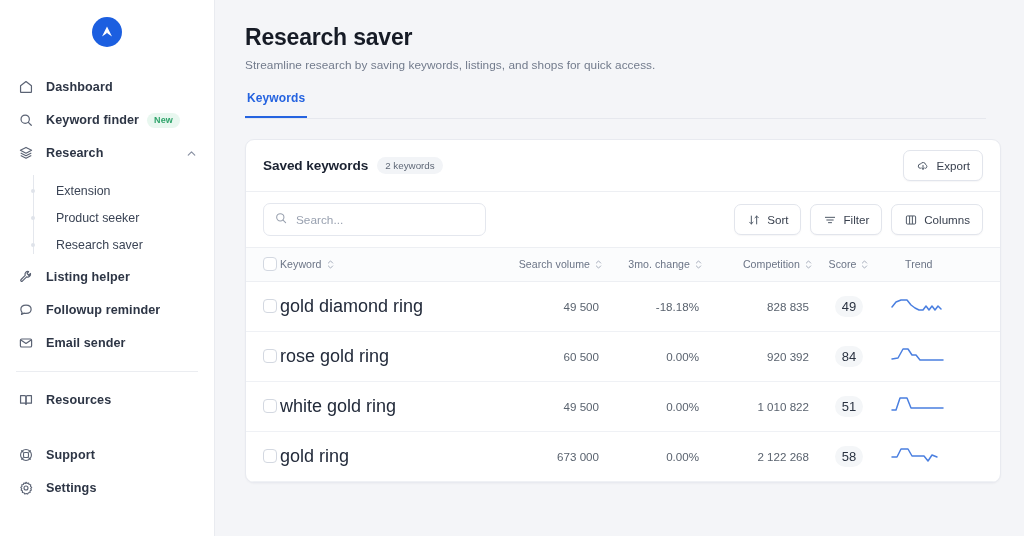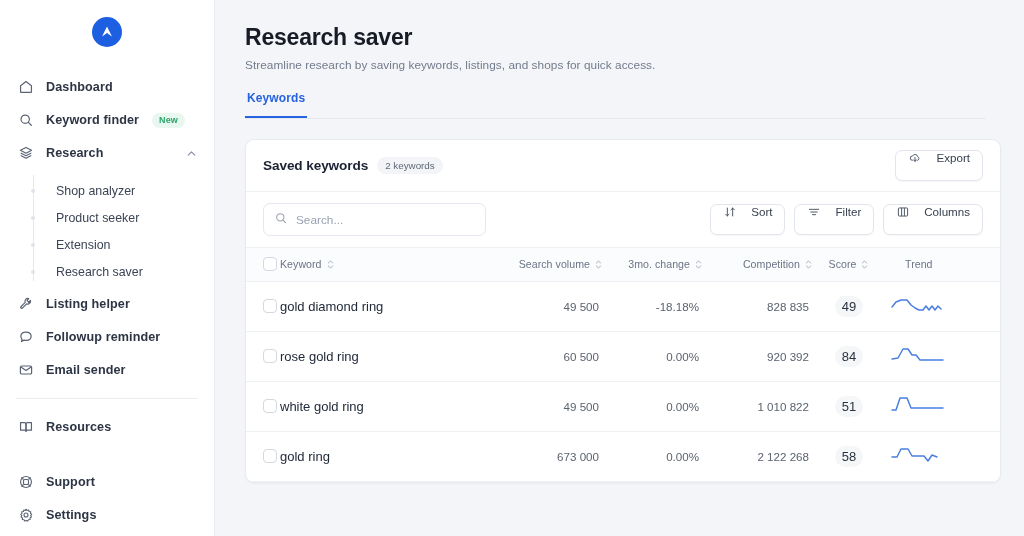--- a/index.html
+++ b/index.html
@@ -26,21 +26,21 @@
   }
   .nav { padding: 16px 0 0 0; }
   .nav-item {
     display: flex; align-items: center;
     height: 30px; padding: 0 16px; margin: 0 0 3px 0;
     cursor: pointer; position: relative; font-weight: bold;
   }
   .nav-icon { width: 19px; height: 19px; flex: 0 0 19px; display:flex; align-items:center; justify-content:center; margin-right: 11px; color: #5b6374; }
   .nav-label { font-size: 12.6px; color: #2d3545; letter-spacing: .1px; white-space: nowrap; }
   .badge-new {
-    margin-left: 13px; font-size: 9px; color: #2ea36a;
+    margin-left: 8px; font-size: 9px; color: #2ea36a;
     background: #e8f7ef; border-radius: 9px; padding: 2.5px 7px 2.5px 7px;
     letter-spacing: .1px;
   }
   .chev { margin-left: auto; color: #8a92a3; display: flex; }
   .subnav { position: relative; padding: 6px 0 4px 0; }
   .subnav:before {
     content: ""; position: absolute; left: 33px; top: 4px; bottom: 8px;
     width: 1px; background: #e4e7ed;
   }
   .sub-item {
@@ -77,21 +77,21 @@
   .card-head {
     height: 52px; display: flex; align-items: center;
     padding: 0 17px 0 17px; border-bottom: 1px solid #edeff3;
   }
   .card-title { font-size: 13.6px; font-weight: bold; color: #1b2231; letter-spacing: -.1px; }
   .count-pill {
     margin-left: 9px; font-size: 9.8px; color: #5f6877;
     background: #f2f4f7; border-radius: 10px; padding: 3px 8px;
   }
   .btn {
-    display: inline-flex; gap: 14px;
+    display: inline-flex; align-items: center; gap: 6px;
     height: 31px; padding: 0 12px;
     border: 1px solid #e2e5ec; border-radius: 7px;
     background: #fff; font-size: 11.6px; color: #39414f;
     cursor: pointer; white-space: nowrap;
     box-shadow: 0 1px 1.5px rgba(20,30,60,.04);
   }
   .btn svg { display: block; }
   .export-btn { margin-left: auto; }
 
   .toolbar {
@@ -129,21 +129,21 @@
   .col-vol { width: 108px; }
   .col-chg { width: 100px; }
   .col-comp { width: 110px; }
   .col-score { width: 72px; }
   .col-trend { width: auto; }
 
   .cbx {
     width: 14px; height: 14px; border: 1px solid #d3d8e1;
     border-radius: 4px; background: #fff; cursor: pointer; display: block;
   }
-  .kw-text { color: #222a3a; font-size: 13px; text-align: center; }
+  .kw-text { color: #222a3a; font-size: 18px; text-align: center; }
   .num { text-align: right; color: #5a6personally; color: #5a636f; font-size: 11.6px; padding-right: 4px; margin-top: 12px; }
   .score-pill {
     display: inline-flex; align-items: center; justify-content: center;
     min-width: 26px; height: 21px; padding: 0 7px;
     background: #f4f6f8; border-radius: 11px;
     font-size: 13px; color: #2b3342;
   }
   .center { text-align: center; }
   .trend-cell { padding-left: 6px; }
   .sort-ic { color: #a6adbb; display: inline-flex; }
@@ -196,27 +196,24 @@
         <span class="nav-label">Research</span>
         <span class="chev">
           <svg width="13" height="13" viewBox="0 0 16 16" fill="none" stroke="currentColor" stroke-width="1.5" stroke-linecap="round" stroke-linejoin="round">
               <path d="M4 10 L8 6 L12 10"></path>
             </svg>
         </span>
       </div>
 
       <div class="subnav">
         <div class="sub-item">
-          <span class="sub-label">Shop analyzer</span>
+          <span class="sub-label">Extension</span>
         </div>
         <div class="sub-item">
           <span class="sub-label">Product seeker</span>
-        </div>
-        <div class="sub-item">
-          <span class="sub-label">Extension</span>
         </div>
         <div class="sub-item">
           <span class="sub-label">Research saver</span>
         </div>
       </div>
 
       <div class="nav-item">
         <span class="nav-icon">
           <svg width="16" height="16" viewBox="0 0 20 20" fill="none" stroke="currentColor" stroke-width="1.5" stroke-linecap="round" stroke-linejoin="round">
               <path d="M13.2 3.2 a3.6 3.6 0 0 0-4.2 4.8 L3.6 13.4 a1.3 1.3 0 0 0 1.8 1.8 L10.8 9.8 a3.6 3.6 0 0 0 4.8-4.2 L13.4 7.8 L11.4 5.8 Z"></path>

